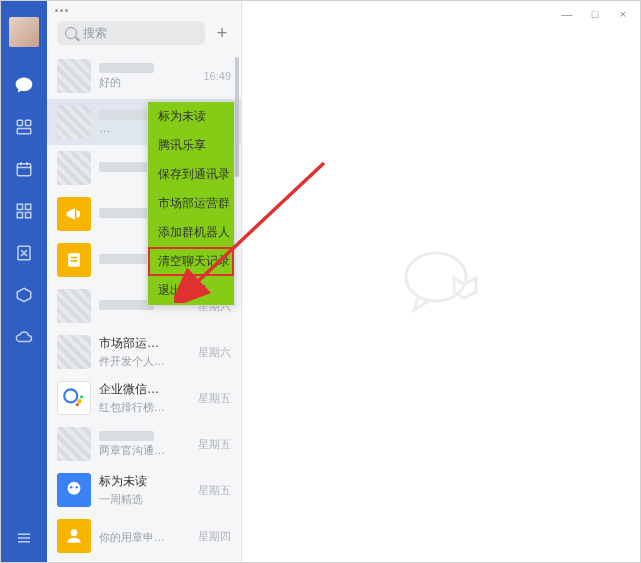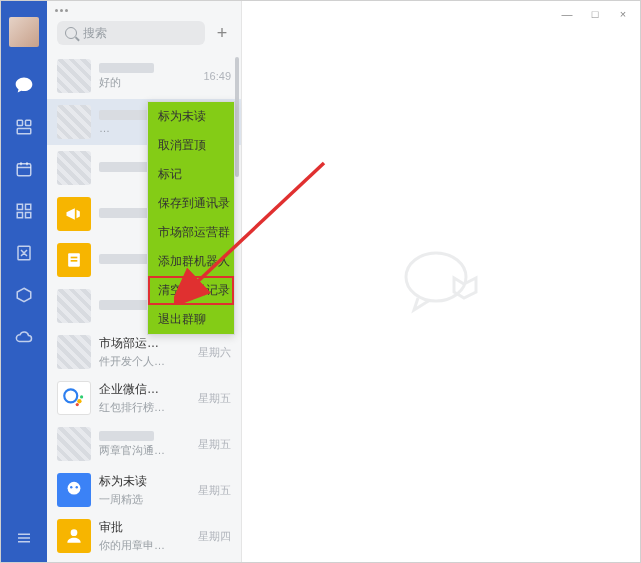--- a/index.html
+++ b/index.html
@@ -233,21 +233,20 @@
           <div class="chat-time">星期五</div>
         </div>
         <div class="chat">
           <div class="chat-av yellow">
             <svg width="20" height="20" viewBox="0 0 24 24" fill="#fff">
               <circle cx="12" cy="8" r="4"></circle>
               <path d="M4 20c0-4 4-6 8-6s8 2 8 6"></path>
             </svg>
           </div>
           <div class="chat-body">
-            <div class="chat-name">审批</div>
             <div class="chat-preview">你的用章申请（不外…</div>
           </div>
           <div class="chat-time">星期四</div>
         </div>
       </div>
   </div>
 
   <div class="main">
     <div class="winctrl">
       <div class="winbtn">—</div>
@@ -259,22 +258,21 @@
         <ellipse cx="40" cy="35" rx="30" ry="24"></ellipse>
         <path d="M22 56 L18 68 L34 58"></path>
         <polygon points="68,42 80,36 80,50 68,56 58,50 58,36" fill="none"></polygon>
       </svg>
     </div>
   </div>
 </div>
 
 <div class="ctx" id="ctx">
     <div class="ctx-item">标为未读</div>
-    <div class="ctx-item">取消置顶</div>
-    <div class="ctx-item">标记</div>
+    <div class="ctx-item">腾讯乐享</div>
     <div class="ctx-item">保存到通讯录</div>
     <div class="ctx-item">市场部运营群</div>
     <div class="ctx-item">添加群机器人</div>
     <div class="ctx-item hl">清空聊天记录</div>
     <div class="ctx-item">退出群聊</div>
   </div>
 
 <svg class="arrow-svg" width="170" height="150">
   <defs>
     <marker id="ah" markerWidth="12" markerHeight="10" refX="2" refY="5" orient="auto">

